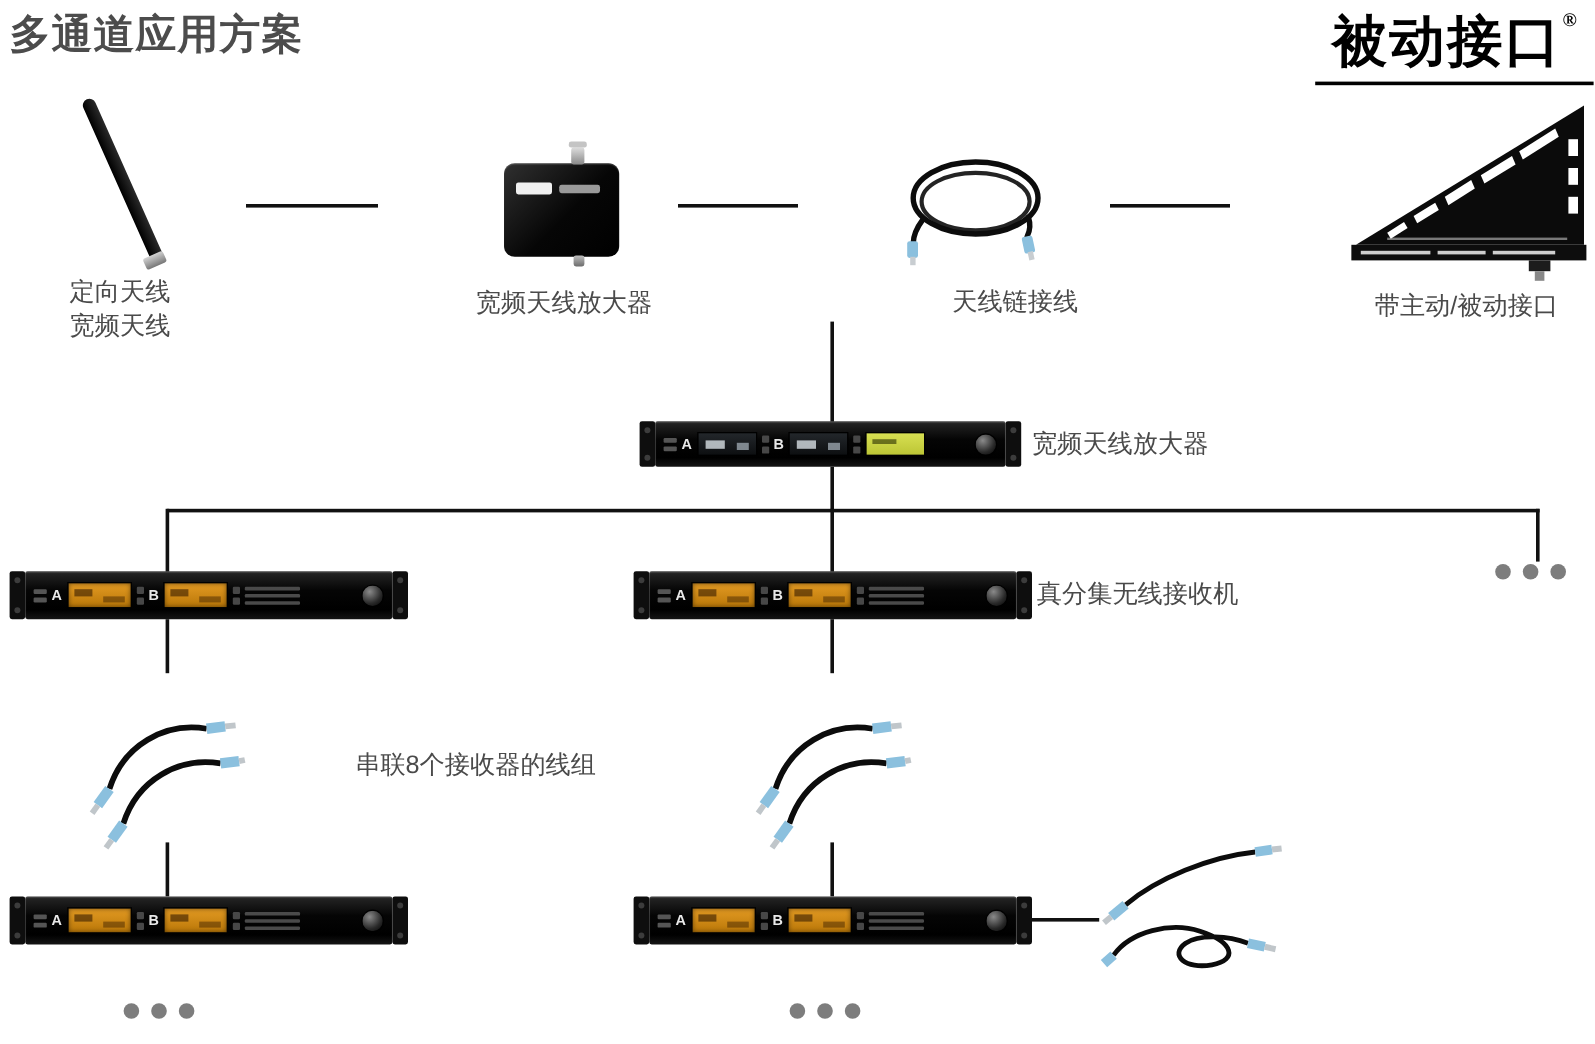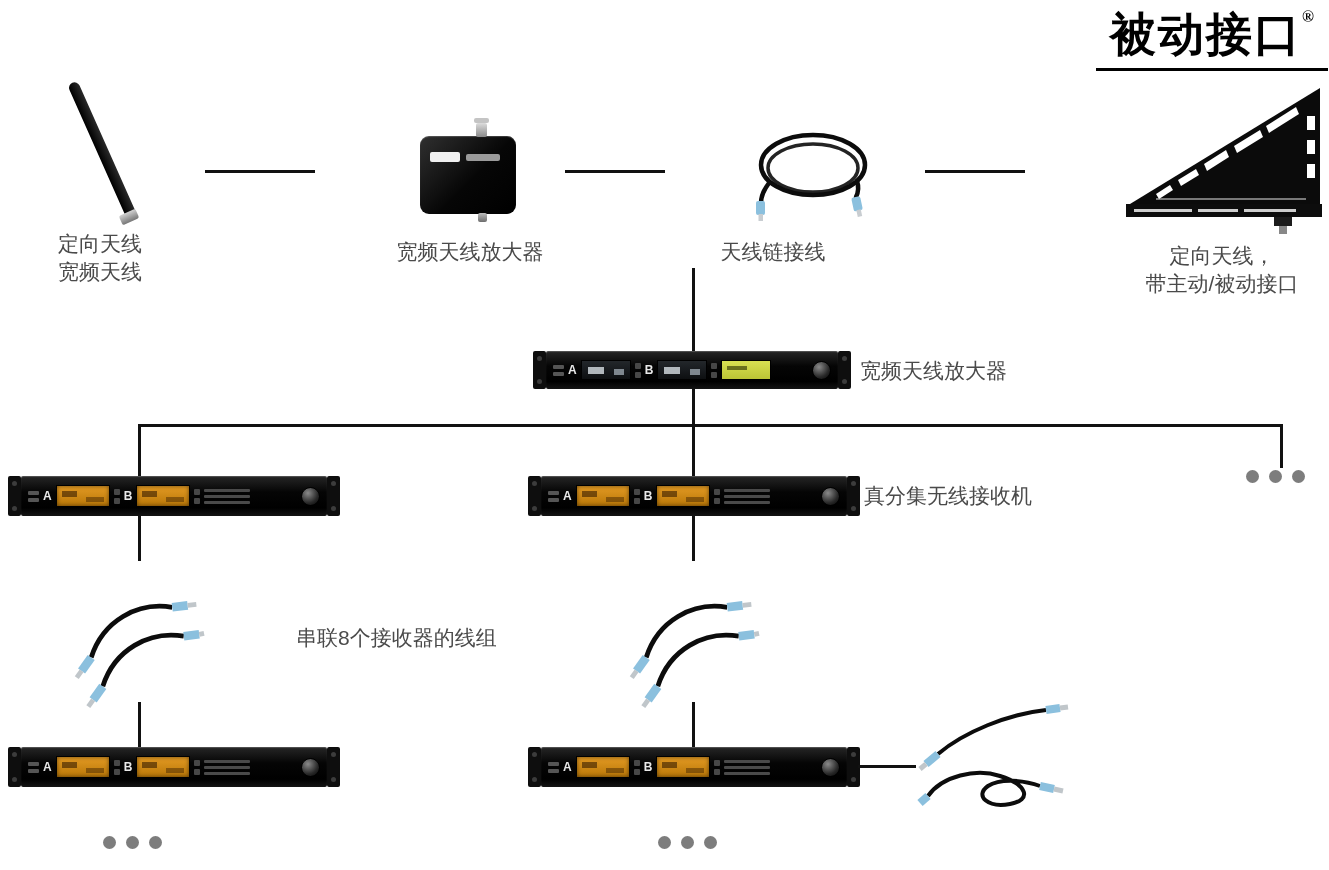--- a/index.html
+++ b/index.html
@@ -78,20 +78,21 @@
   .dots{position:absolute;display:flex;gap:10px;}
   .dots i{display:block;width:13px;height:13px;border-radius:50%;background:var(--dot-gray,#7d7d7d);}
 
   svg{display:block;}
 </style>
 </head>
 <body>
 
 <div id="stage">
 
+  <div class="page-title">多通道应用方案</div>
   <div class="brand"><span>被动接口</span><sup>®</sup></div>
 
   <div class="whip"></div>
   <div class="whip-base"></div>
 
   <div class="hline" style="left:205px;top:170px;width:110px;"></div>
 
   <div class="amp">
     <div class="amp-conn"></div>
     <div class="amp-conn2"></div>
@@ -135,23 +136,22 @@
     <rect x="118" y="123" width="52" height="3" fill="#fff" opacity=".8"></rect>
     <rect x="148" y="131" width="18" height="9" fill="#1c1c1c"></rect>
     <rect x="153" y="140" width="8" height="8" fill="#888"></rect>
   </svg>
 
   <div class="lbl center" style="left:20px;top:230px;width:160px;">
     <span>定向天线</span>
     <span>宽频天线</span>
   </div>
   <div class="lbl center" style="left:375px;top:238px;width:190px;font-family:Liberation Serif, serif;">宽频天线放大器</div>
-  <div class="lbl center" style="left:698px;top:238px;width:150px;">天线链接线</div>
+  <div class="lbl center" style="left:771px;top:238px;width:150px;">天线链接线</div>
   <div class="lbl center" style="left:1116px;top:242px;width:212px;">
-    <span>定向天线，</span>
     <span>带主动/被动接口</span>
   </div>
 
   <div class="vline" style="left:692px;top:268px;height:85px;"></div>
   <div class="slot" style="left:533px;top:351px;width:318px;">
   <div class="rack dist">
     <div class="ear">
           <i></i>
           <i></i>
         </div>

